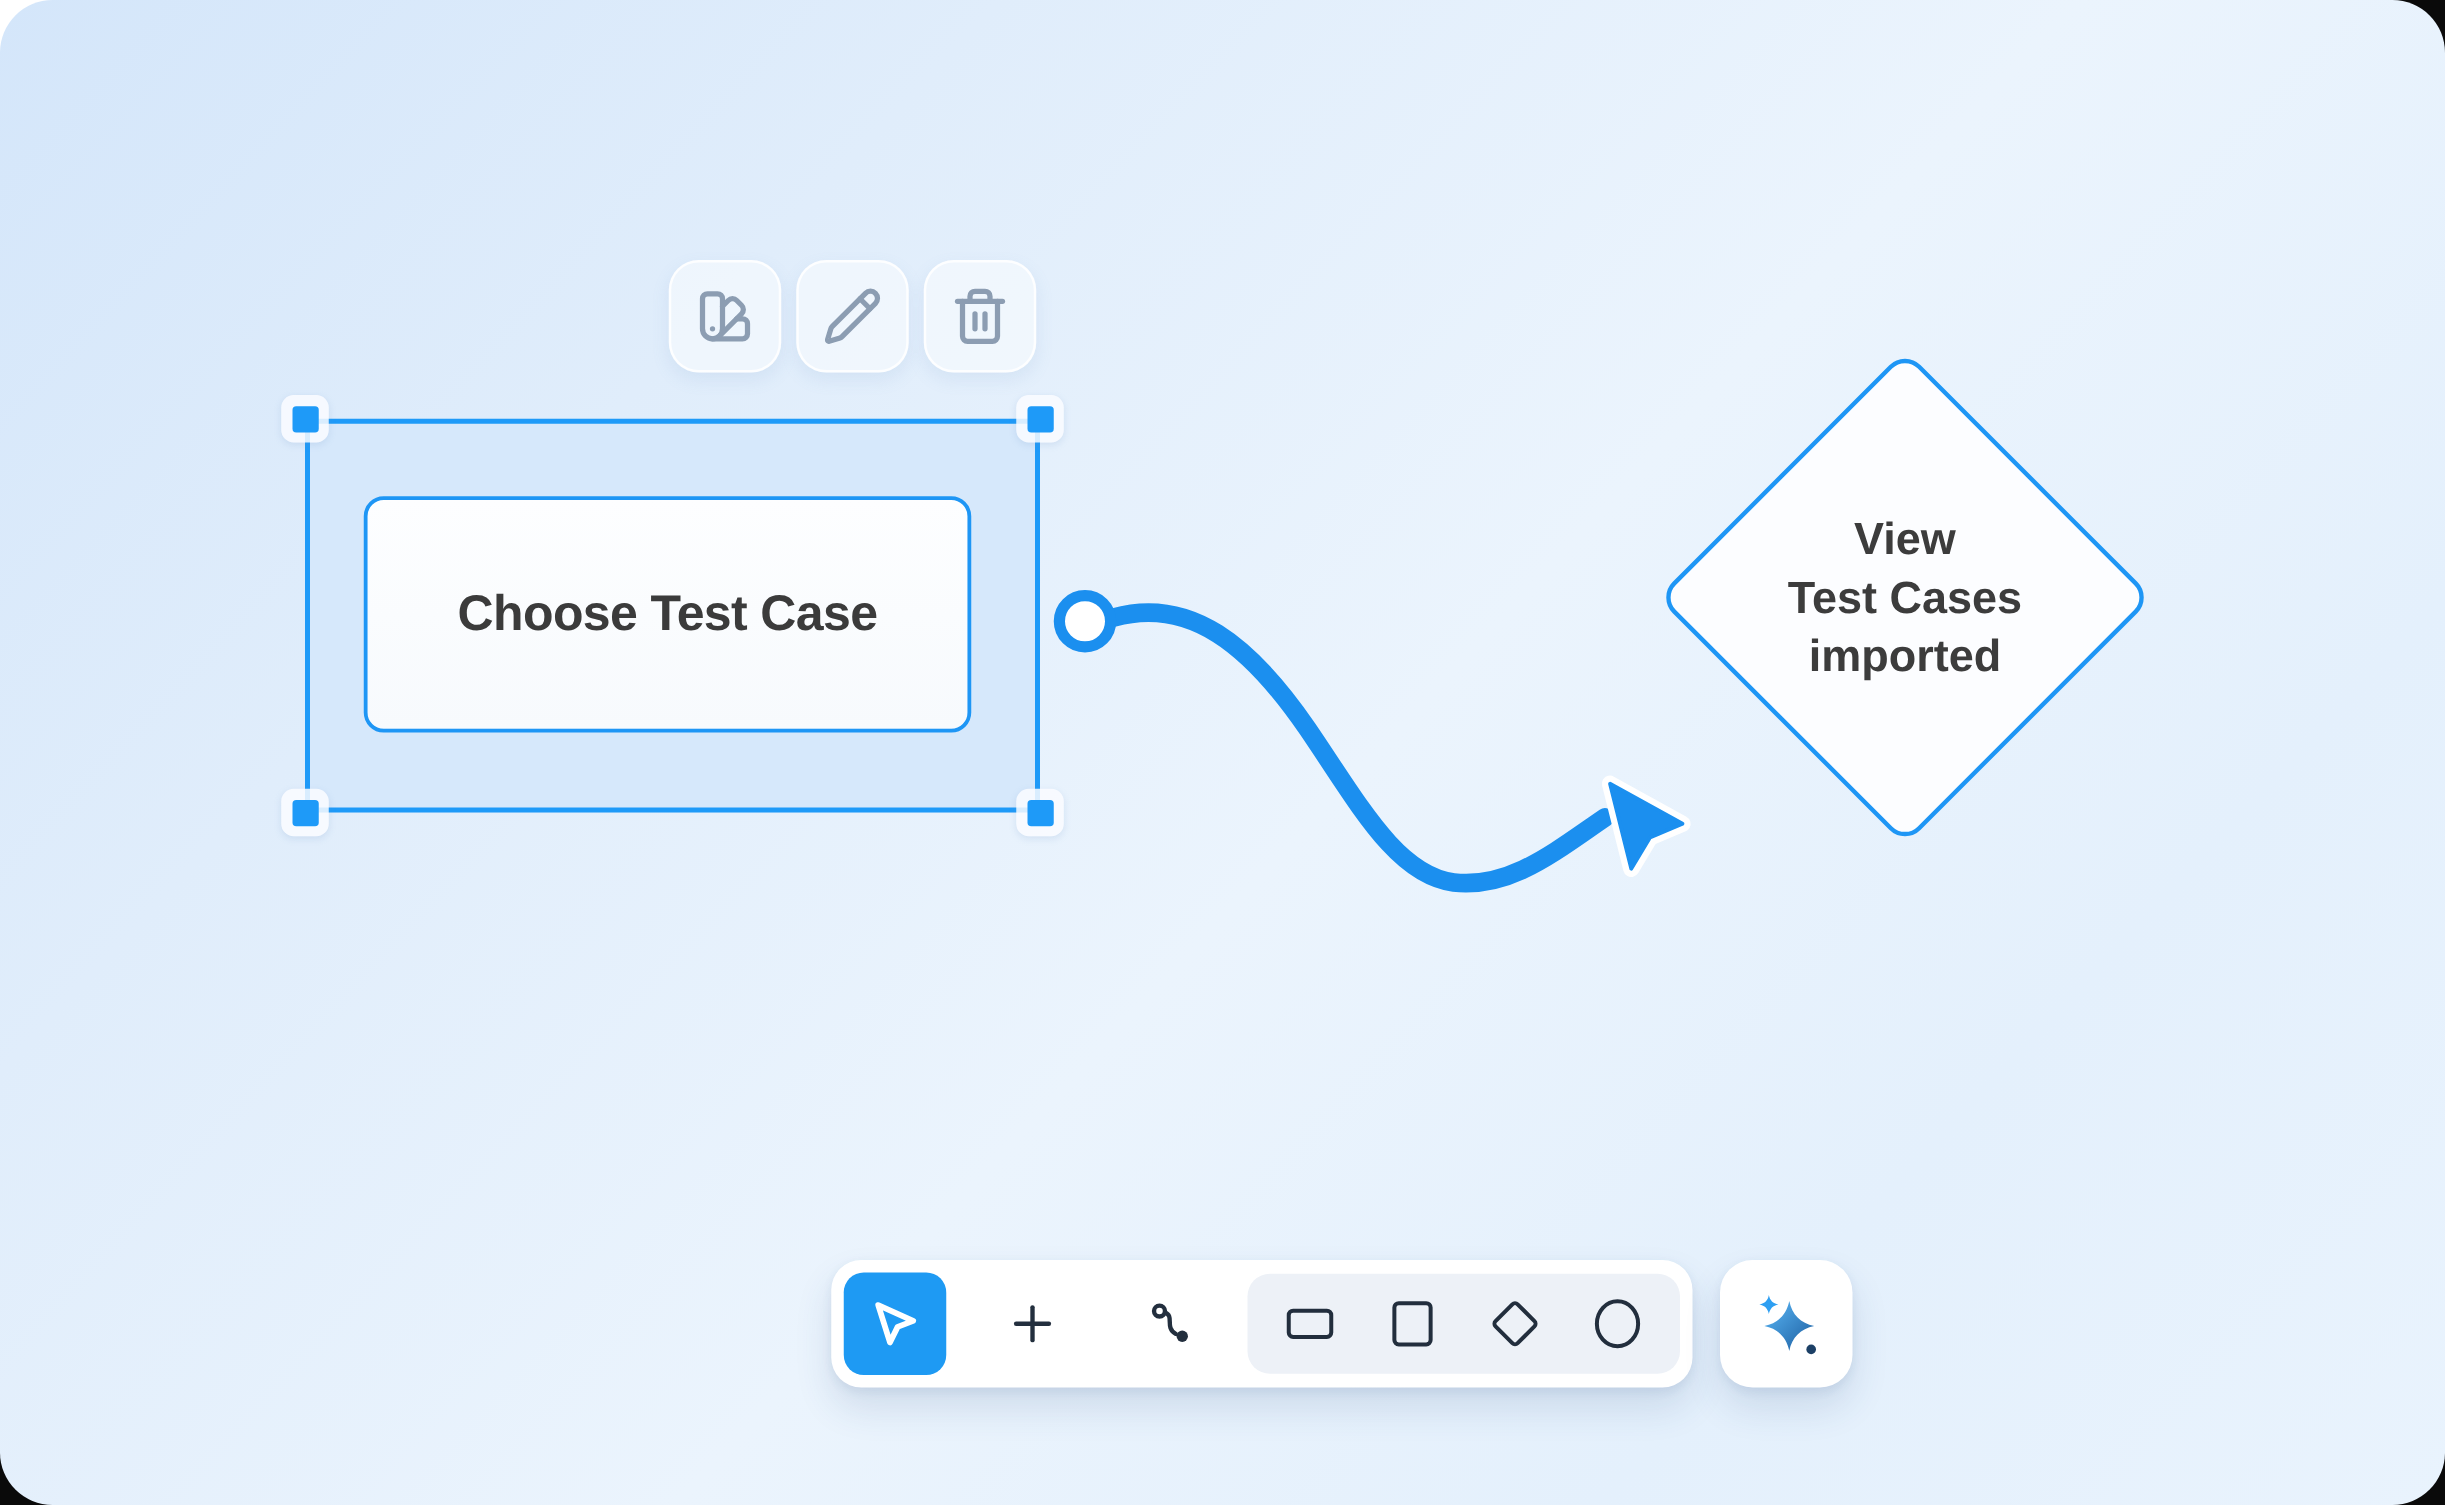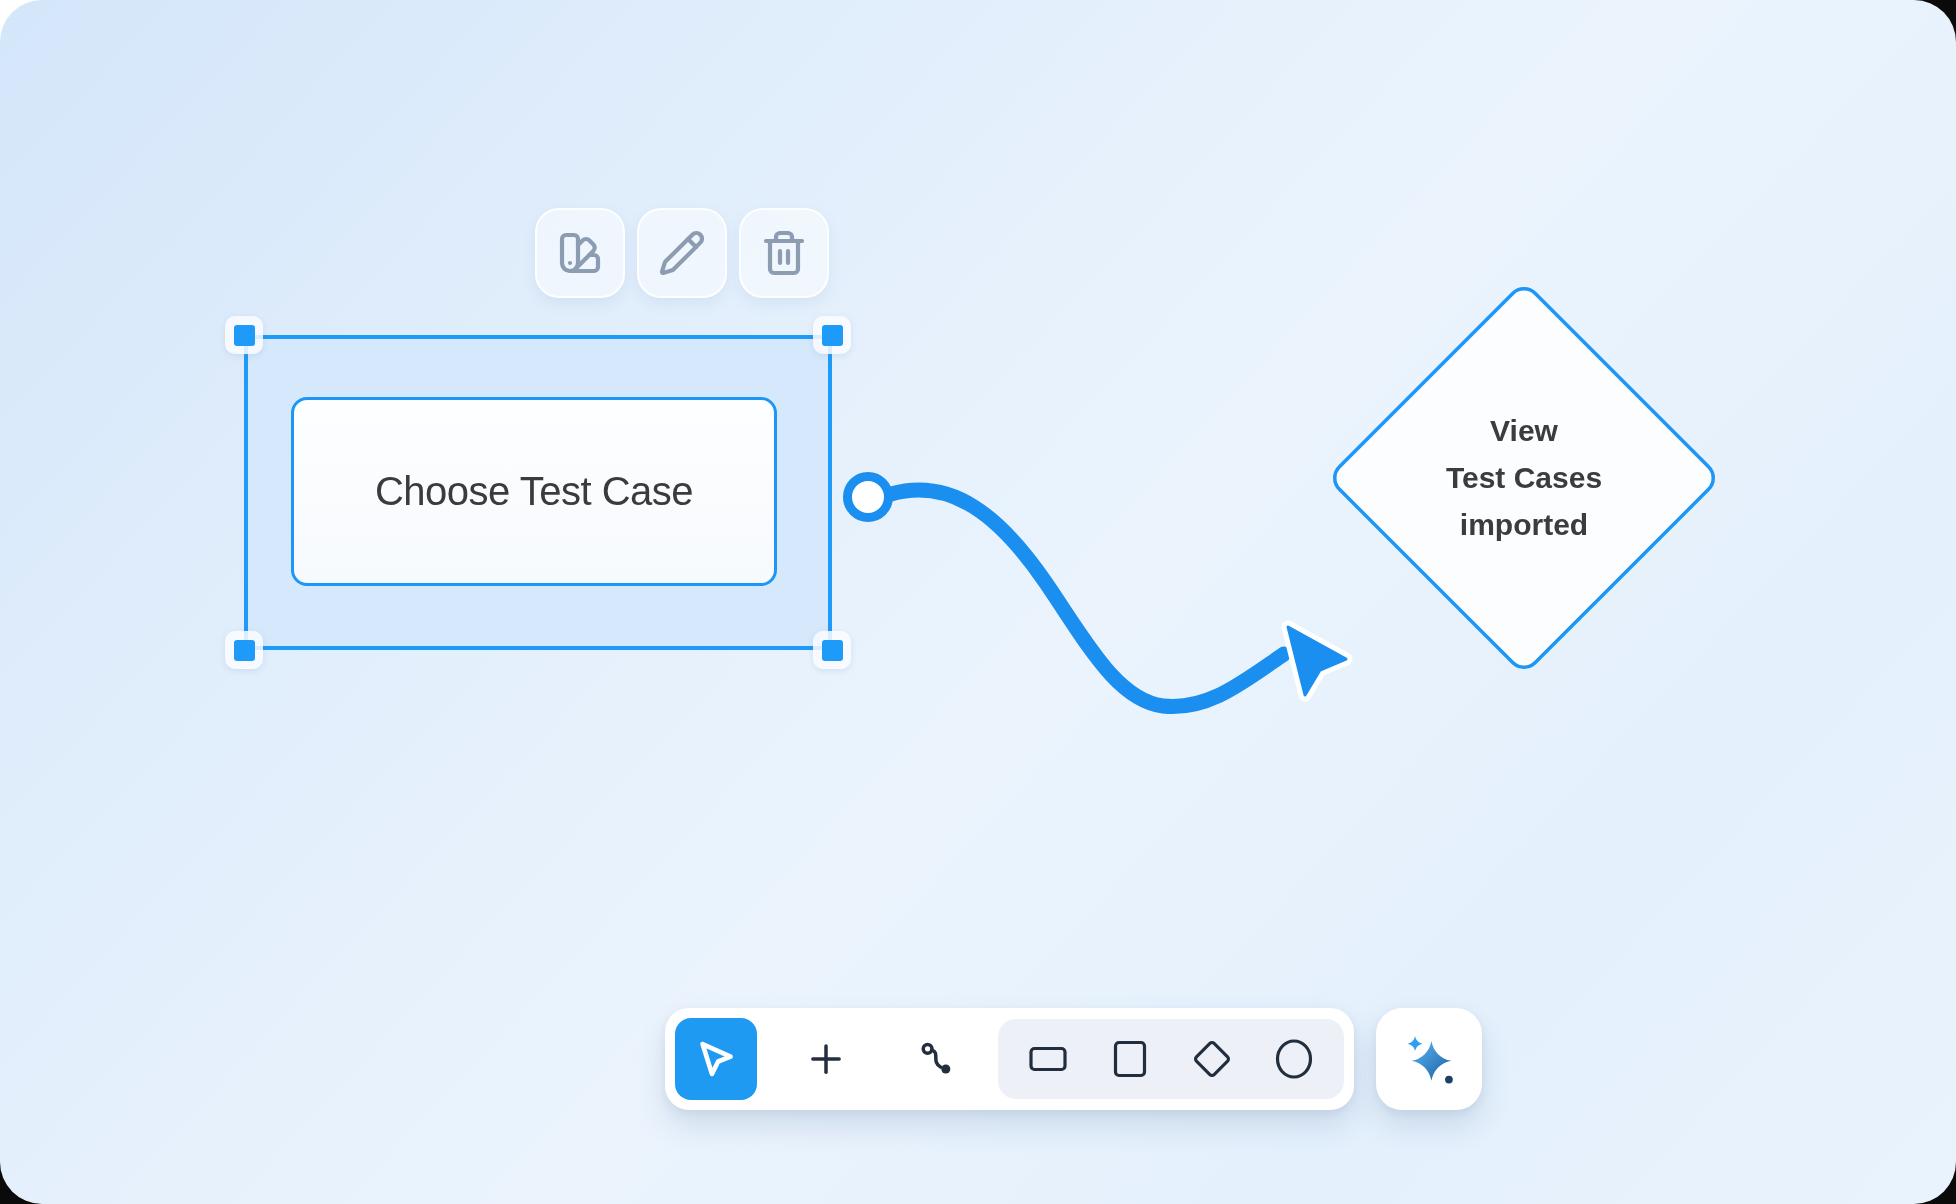--- a/index.html
+++ b/index.html
@@ -42,27 +42,27 @@
   .handle .sq{width:21px;height:21px;background:#1e9af8;border-radius:3px;}
   .h-tl{left:225px;top:316px}.h-tr{left:813px;top:316px}
   .h-bl{left:225px;top:631px}.h-br{left:813px;top:631px}
 
   .process-node{
     position:absolute;left:291px;top:397px;width:486px;height:189px;
     border-radius:16px;border:3px solid #1e96f5;box-sizing:border-box;
     background:linear-gradient(180deg,#fdfeff 0%,#f7fafd 100%);
     display:flex;align-items:center;justify-content:center;
   }
-  .process-label{font-size:40px;font-weight:400;color:#3b3b3b;letter-spacing:-0.5px;text-align:center;}
+  .process-label{font-size:40px;font-weight:700;color:#3b3b3b;letter-spacing:-0.5px;text-align:center;}
 
   
   .diamond-svg{position:absolute;left:0;top:0;pointer-events:none;}
   .decision-label{
     position:absolute;left:1374px;top:407px;width:300px;
-    text-align:center;font-size:30px;line-height:47px;font-weight:600;color:#3c3c3c;
+    text-align:center;font-size:36px;line-height:47px;font-weight:600;color:#3c3c3c;
   }
 
   
   .connector-svg{position:absolute;left:0;top:0;pointer-events:none;}
 
   
   .toolbar{
     position:absolute;left:665px;top:1008px;width:689px;height:102px;
     background:#ffffff;border-radius:24px;
     box-shadow:0 16px 30px rgba(40,80,130,0.14), 0 3px 8px rgba(40,80,130,0.08);

